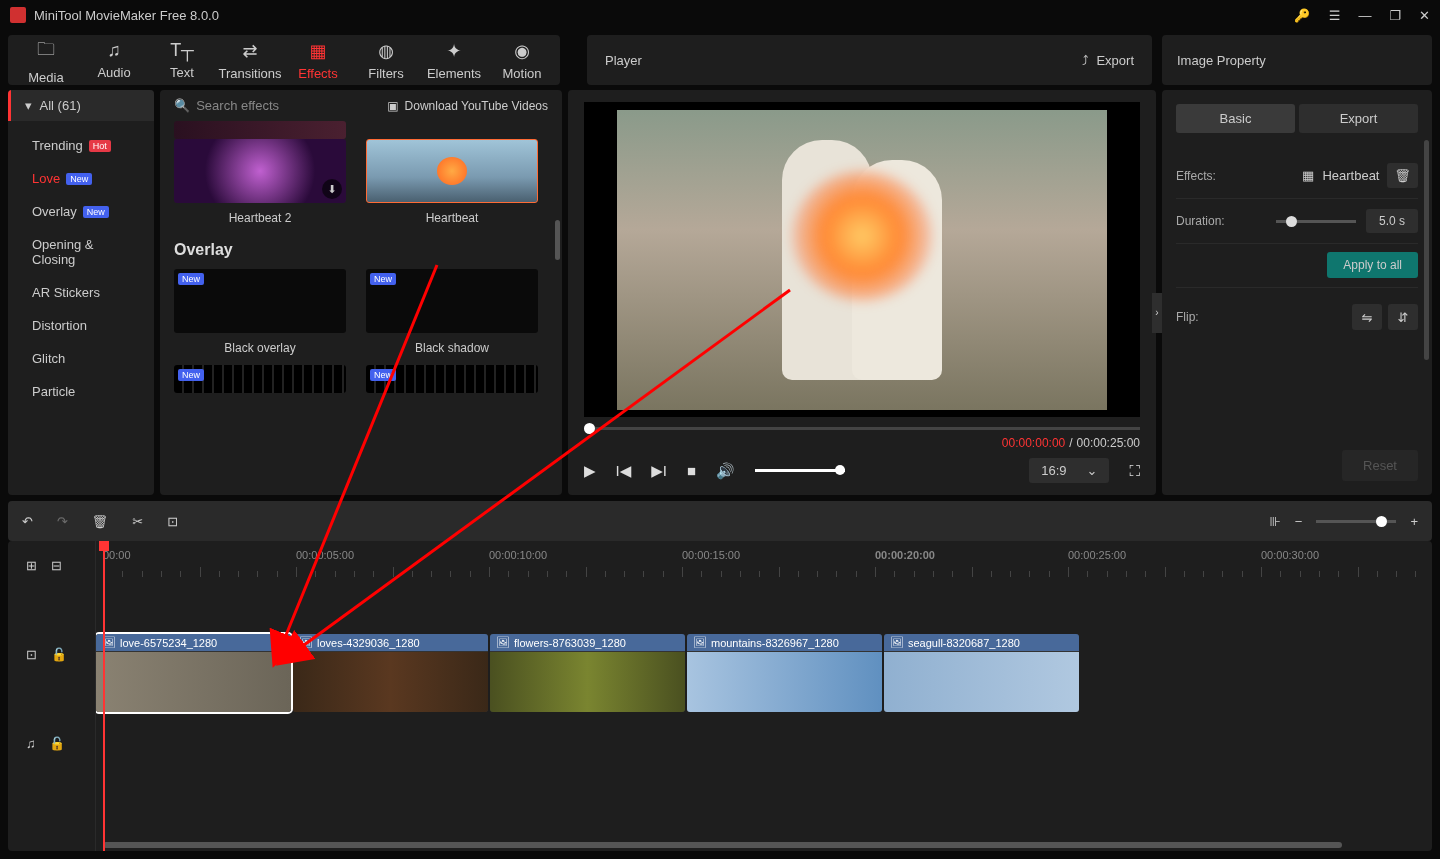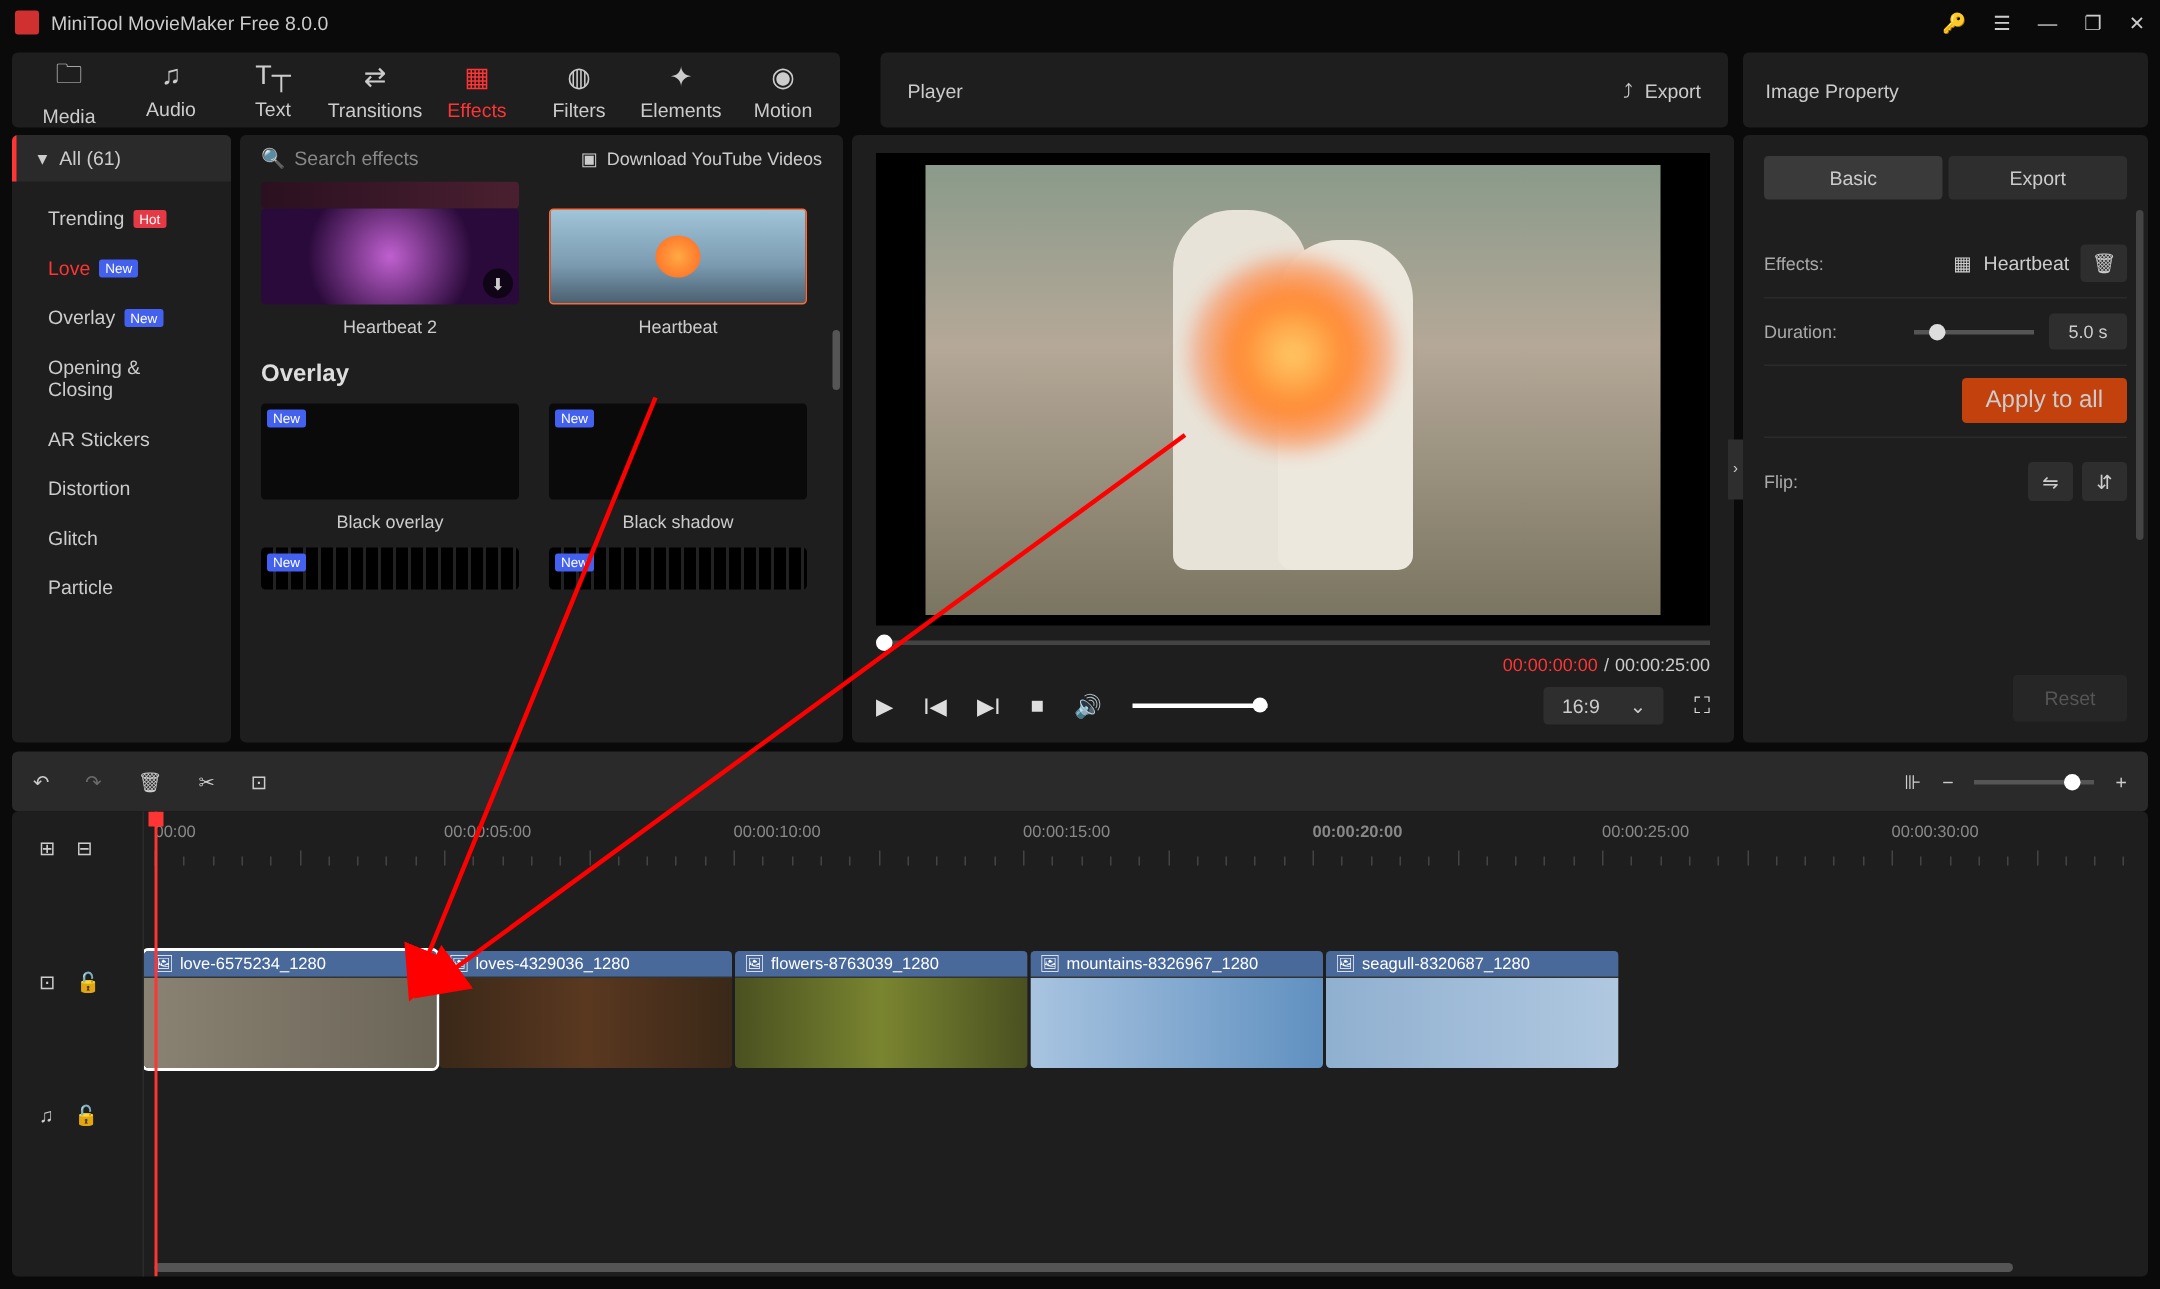--- a/index.html
+++ b/index.html
@@ -80,21 +80,21 @@
 .tab { flex: 1; text-align: center; padding: 7px; background: #2e2e2e; border-radius: 3px; cursor: pointer; }
 .tab.active { background: #3a3a3a; }
 .prop-row { display: flex; align-items: center; justify-content: space-between; padding: 10px 0; border-bottom: 1px solid #2a2a2a; }
 .prop-row.noborder { border: none; }
 .prop-label { color: #aaa; font-size: 12px; }
 .effect-chip { display: flex; align-items: center; gap: 8px; }
 .trash-btn { background: #2e2e2e; padding: 5px 7px; border-radius: 3px; cursor: pointer; }
 .slider-sm { width: 80px; height: 3px; background: #555; position: relative; }
 .slider-handle { position: absolute; top: -4px; width: 11px; height: 11px; background: #ddd; border-radius: 50%; }
 .value-box { background: #2e2e2e; padding: 5px 12px; border-radius: 3px; min-width: 52px; text-align: center; font-size: 12px; }
-.apply-btn { background: #c2410c; padding: 6px 16px; border-radius: 3px; cursor: pointer; float: right; margin-top: 8px; font-size: 16px; }
+.apply-btn { background: #0f766e; padding: 6px 16px; border-radius: 3px; cursor: pointer; float: right; margin-top: 8px; font-size: 12px; }
 .icon-btn-sm { background: #2e2e2e; width: 30px; height: 26px; display: flex; align-items: center; justify-content: center; border-radius: 3px; cursor: pointer; }
 .reset-btn { position: absolute; bottom: 14px; right: 14px; left: 180px; background: #262626; padding: 8px; text-align: center; border-radius: 3px; color: #555; }
 .prop-scroll { position: absolute; right: 3px; top: 50px; width: 5px; height: 220px; background: #444; border-radius: 3px; }
 
 
 .timeline-bar { height: 40px; background: #2a2a2a; display: flex; align-items: center; padding: 0 14px; gap: 24px; margin: 6px 8px 0; border-radius: 4px; }
 .tl-btn { cursor: pointer; color: #ccc; }
 .tl-right { margin-left: auto; display: flex; align-items: center; gap: 14px; }
 .zoom-slider { width: 80px; height: 3px; background: #555; position: relative; }
 

